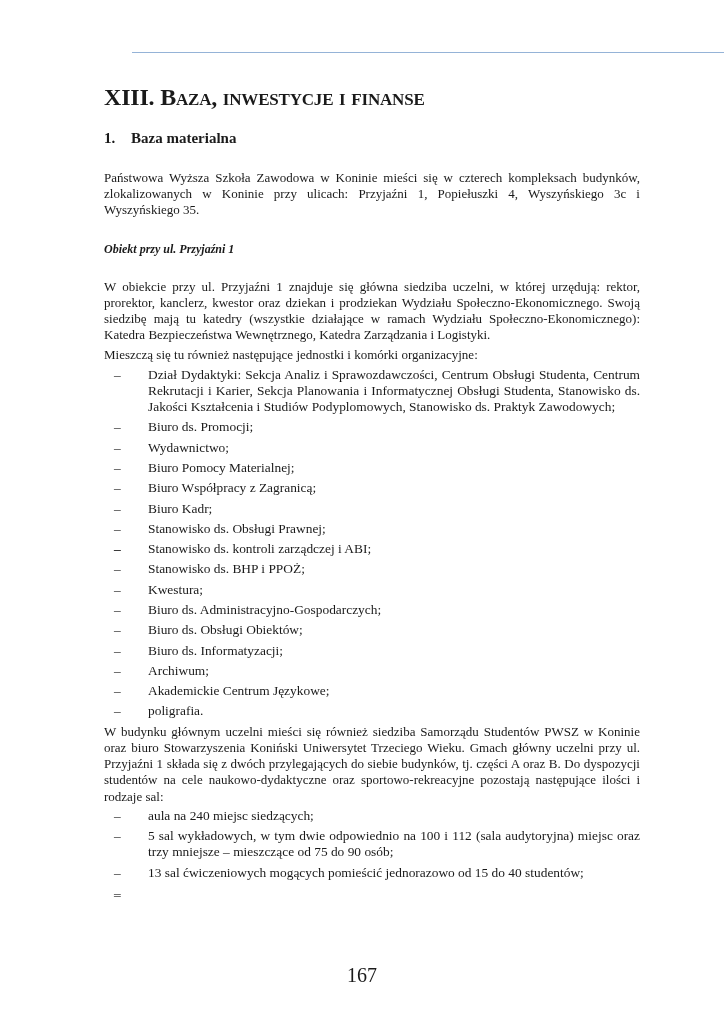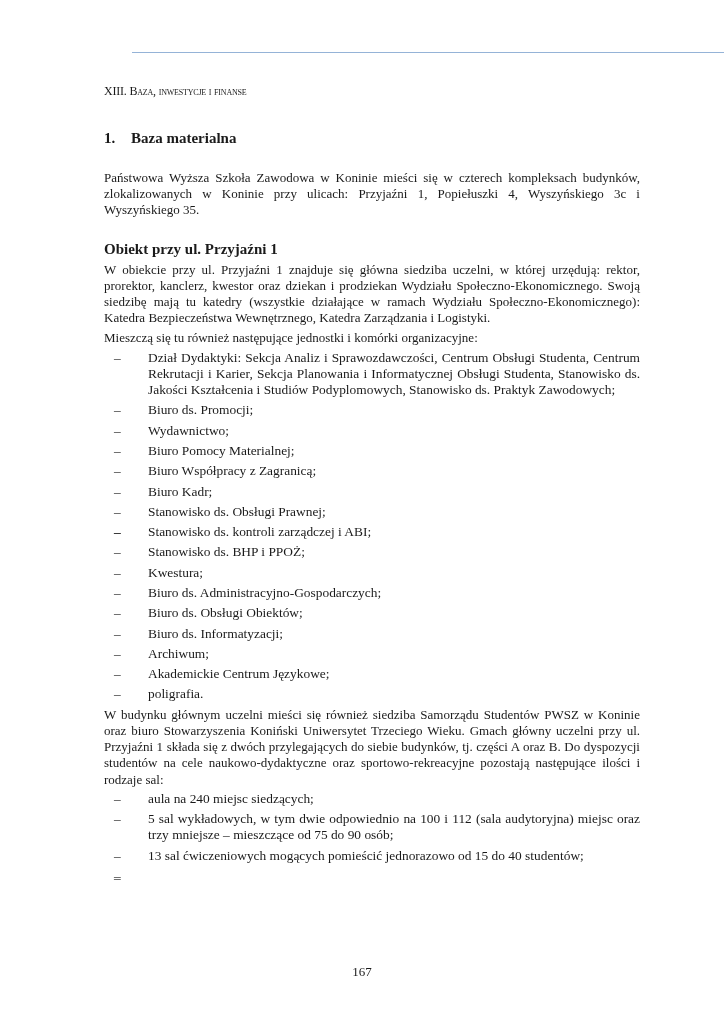--- a/index.html
+++ b/index.html
@@ -9,47 +9,47 @@
     color: #1a1a1a;
   }
   .top-rule {
     position: absolute; left: 132px; right: 0; top: 52px;
     height: 0; border-top: 1px solid #95b3d7;
   }
   .content {
     position: absolute; left: 104px; width: 536px; top: 84px;
   }
   .chapter-title {
-    font-weight: normal; font-size: 12px; margin: 0; height: 30px;
+    font-weight: bold; font-size: 24px; margin: 0; height: 30px;
     font-variant: small-caps; letter-spacing: -0.2px;
   }
   .section-title {
     font-weight: bold; font-size: 15px; margin: 16px 0 0 0; display: flex;
   }
   .section-title .num { width: 27px; }
   p.para {
     font-size: 13px; line-height: 16.2px; margin: 0; text-align: justify;
   }
   .intro { margin-top: 23px !important; }
   .sub-heading {
-    font-weight: bold; font-size: 15px; margin: 22px 0 5px 0; line-height: 16px;
+    font-weight: bold; font-size: 12px; margin: 22px 0 22px 0; line-height: 16px; font-style: italic;
   }
   .gap-top { margin-top: 4px !important; }
   ul.dash-list { list-style: none; margin: 3px 0 0 0; padding: 0; }
   ul.dash-list li {
     position: relative; padding-left: 44px; font-size: 13.4px; line-height: 16.2px;
     margin-bottom: 4.1px; text-align: justify;
   }
   ul.dash-list li .dash {
     position: absolute; left: 10px; top: 0;
   }
   ul.dash-list.rooms li.wide { line-height: 20px; }
   .page-number {
     position: absolute; left: 0; right: 0; top: 964px; text-align: center;
-    font-size: 13px;
+    font-size: 20px;
   }
 </style>
 </head>
 <body>
 
 <div class="top-rule"></div>
 
 <div class="content">
   <h1 class="chapter-title">
     <span>XIII.</span>

